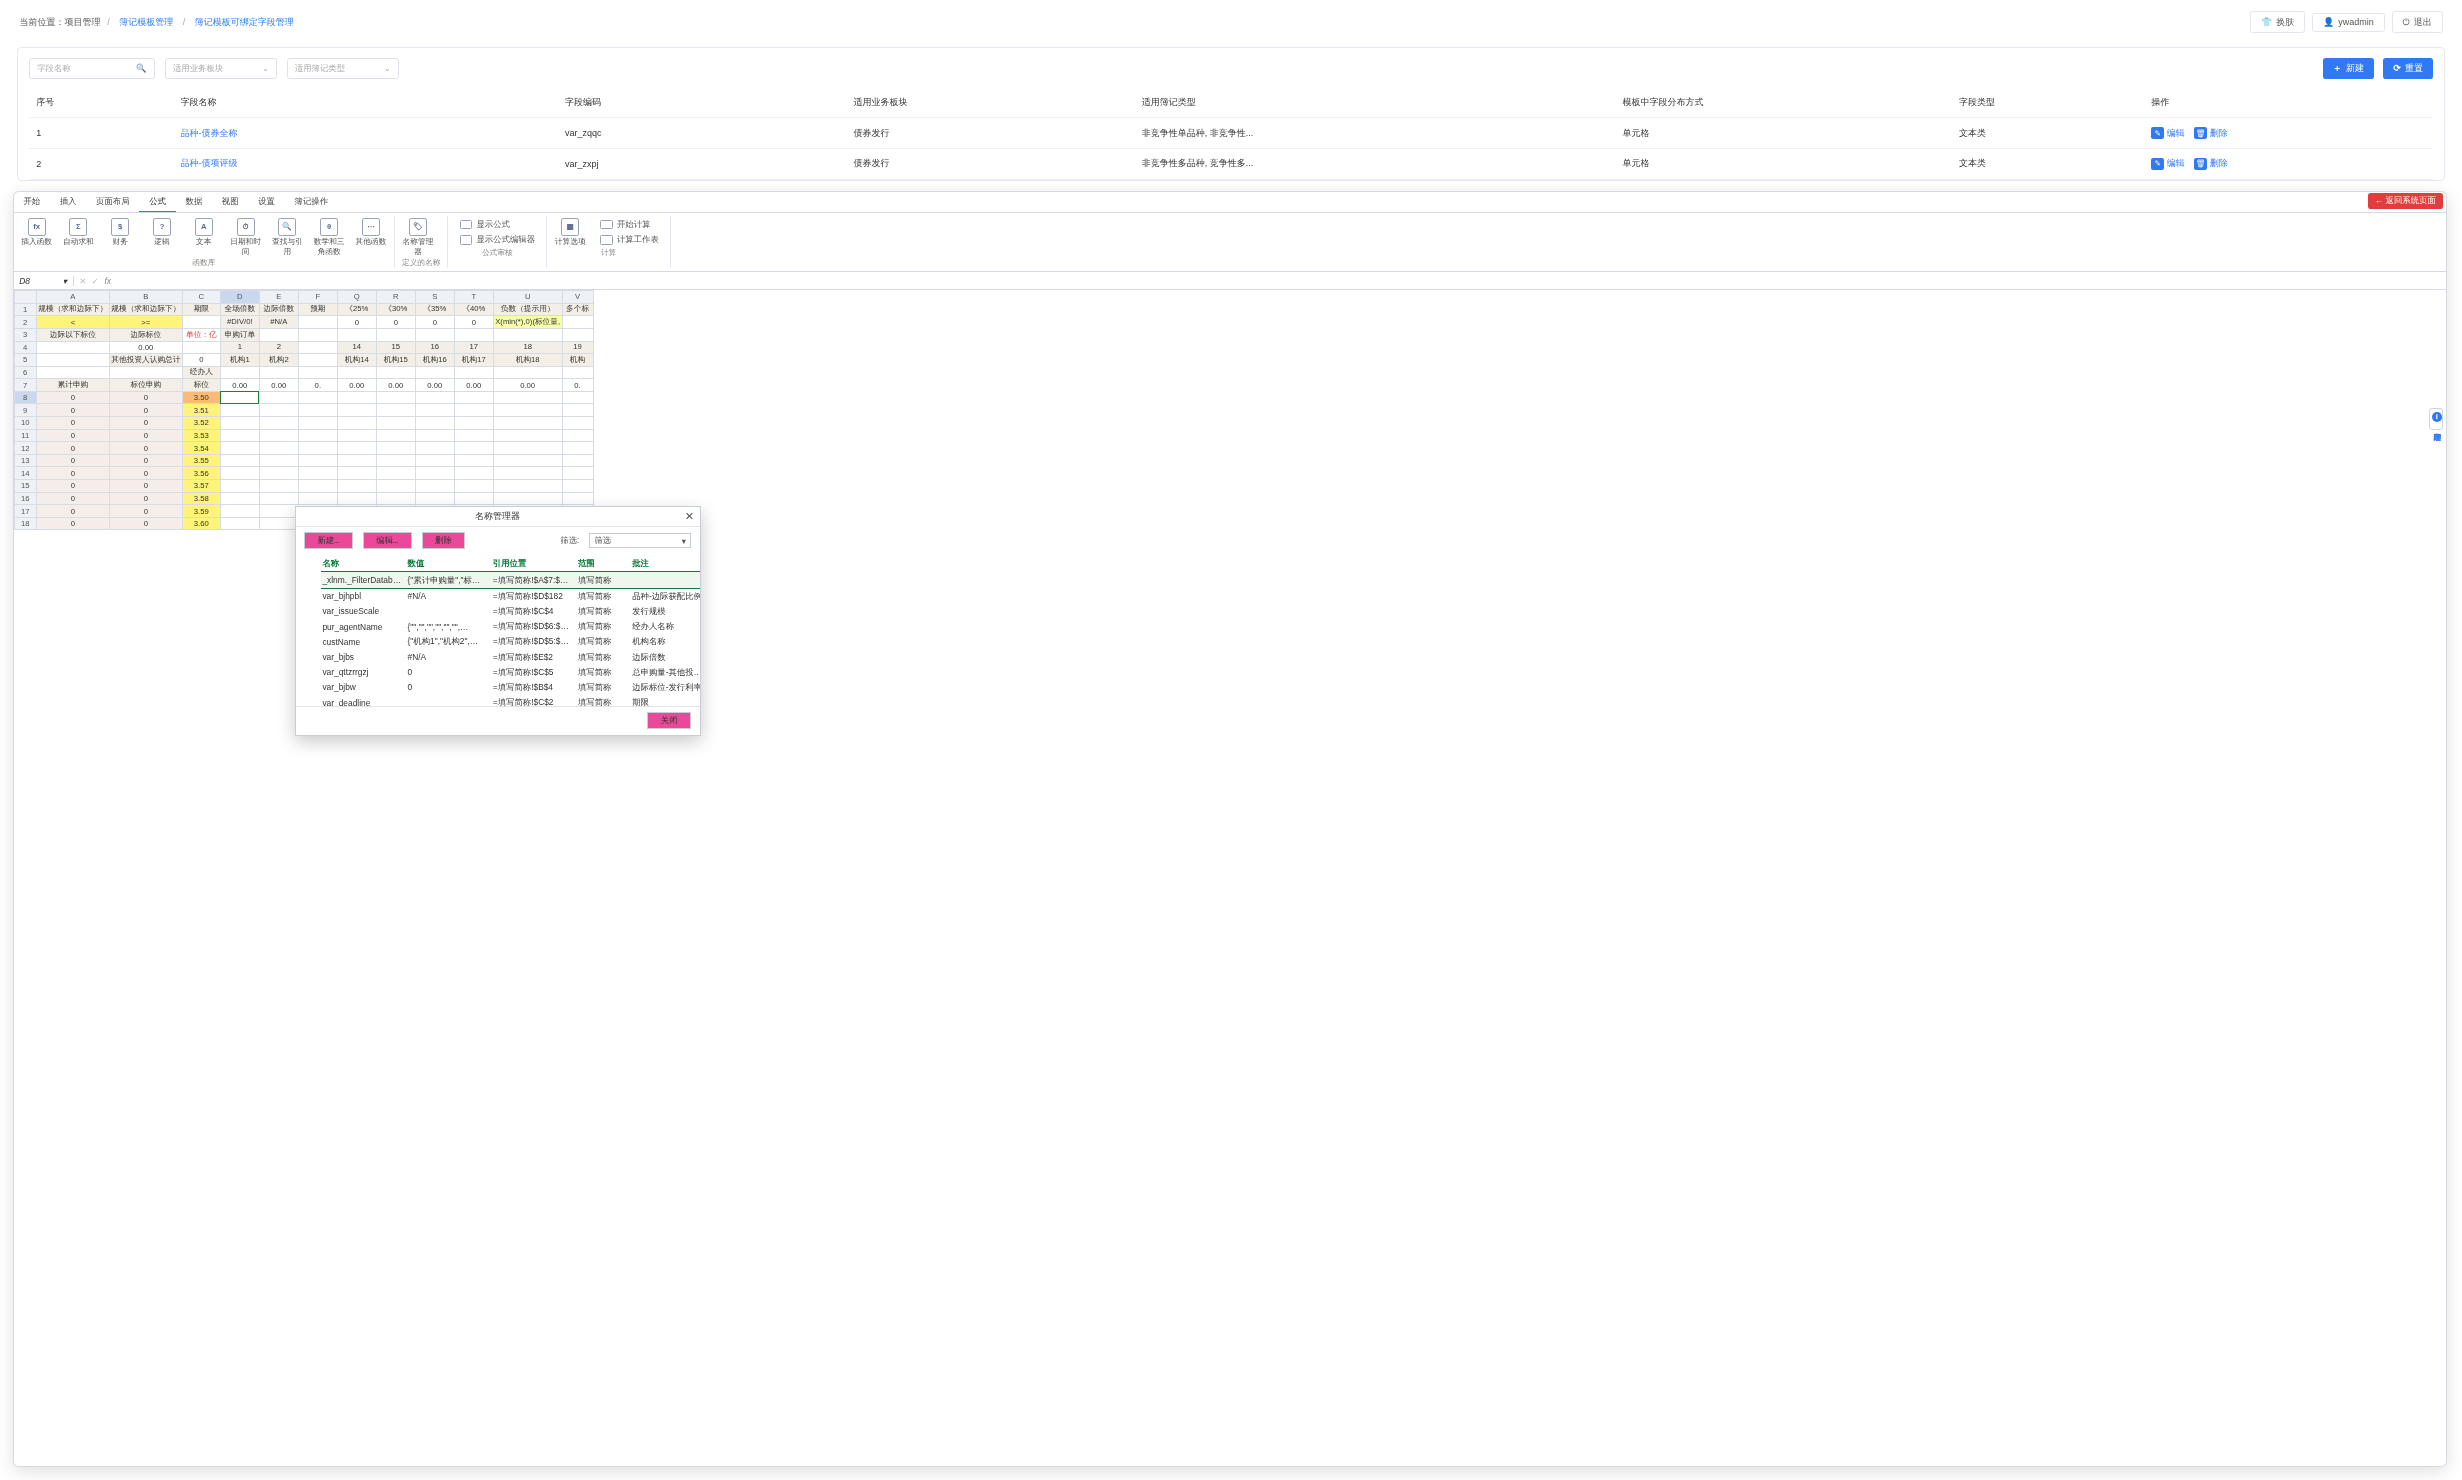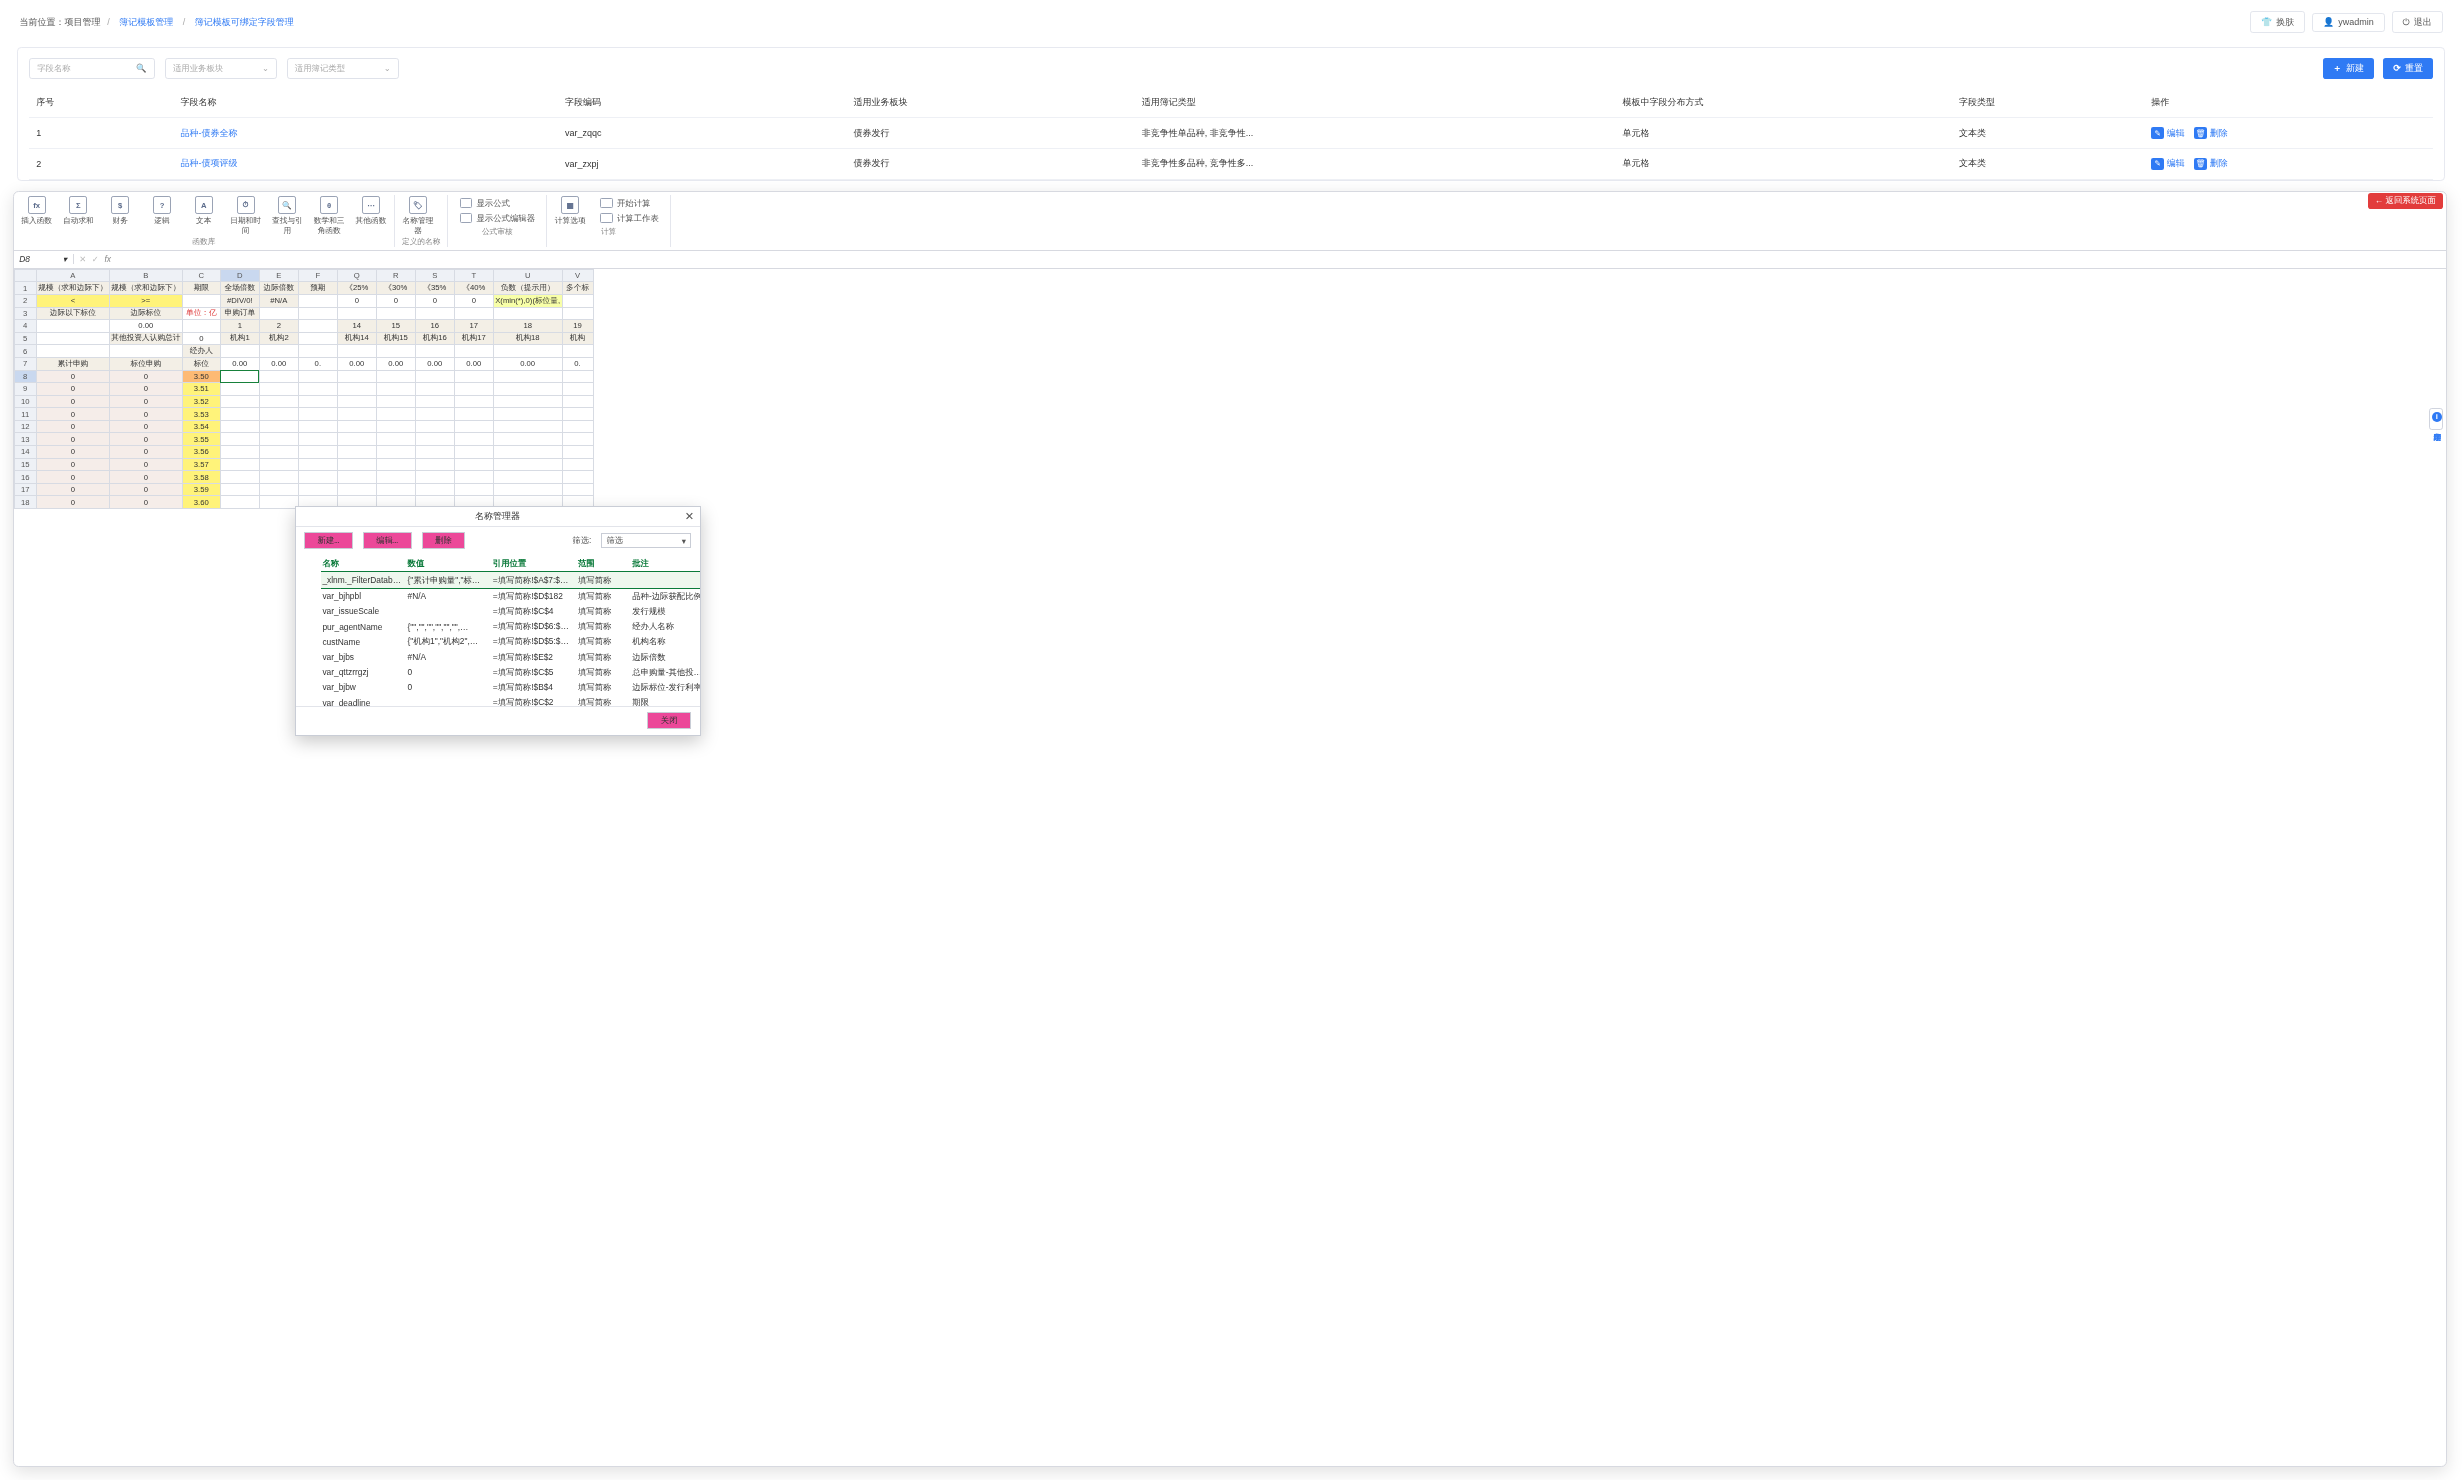--- a/index.html
+++ b/index.html
@@ -73,21 +73,21 @@
   .sel-focus { outline: 1.4px solid #17813b; outline-offset: -1.4px; }
   .selhead { background:#c9d8ef !important; }
 
   
   .modal { position: absolute; left: 281px; top: 314px; width: 406px; height: 230px; background: #fff; border: 0.7px solid #c9cdd6; box-shadow: 0 5.6px 17px rgba(0,0,0,0.22); display:flex; flex-direction:column; font-size:8.4px; }
   .modal-title { display:flex; align-items:center; justify-content:center; position:relative; height:19.5px; border-bottom:0.7px solid #e2e4ea; font-size:9px; }
   .modal-close { position:absolute; right:5.6px; top:2.8px; font-size:11.2px; cursor:pointer; color:#555; }
   .modal-bar { display:flex; align-items:center; gap:9.8px; padding:5.6px 8.4px; }
   .mbtn { border:0.7px solid #c9cdd6; padding:2.1px 12.6px; background:#ec4899; cursor:pointer; font-size:8.4px;font-family:Liberation Mono, monospace; }
   .mfilt { margin-left:auto; color:#555; }
-  .msel { border:0.7px solid #c9cdd6; width:90px; height:15.4px; display:inline-flex; align-items:center; justify-content:space-between; padding:0 4.2px; color:#555; }
+  .msel { border:0.7px solid #c9cdd6; width:102px; height:15.4px; display:inline-flex; align-items:center; justify-content:space-between; padding:0 4.2px; color:#555; }
   .mtable-wrap { flex:1; overflow:hidden; padding:0 8.4px; }
   .mtable { width:100%; border-collapse:collapse; table-layout:fixed;margin-left:17px; }
   .mtable th { text-align:left; color:#0a7a3a; font-weight:600; padding:2.8px 1.4px; border-bottom:1.4px solid #0a7a3a; font-size:8.4px; }
   .mtable td { padding:2.1px 1.4px; font-size:8.4px; color:#333; white-space:nowrap; overflow:hidden; text-overflow:ellipsis; }
   .mtable tr.hi td { background:#eef7ee; border-top:0.7px solid #0a7a3a; border-bottom:0.7px solid #0a7a3a; }
   .modal-foot { display:flex; justify-content:flex-end; padding:5.6px 8.4px; border-top:0.7px solid #e2e4ea; }
 
   
   .side-help { position:absolute; top:216px; right:2.8px; width:14px; background:#fff; border:0.7px solid #d0d4de; border-radius:2.8px; text-align:center; font-size:7.7px; color:#2f7af4; padding:2.8px 0; writing-mode:vertical-rl; cursor:pointer; }
   .side-help .dot { display:inline-block; width:9.8px; height:9.8px; border-radius:50%; background:#2f7af4; color:#fff; writing-mode:horizontal-tb; line-height:9.8px; margin-bottom:2.8px; font-weight:bold; }
@@ -191,20 +191,30 @@
   <td>
     <span class="act-btn"><span class="sq">✎</span>编辑</span>
     <span class="act-btn"><span class="sq">🗑</span>删除</span>
   </td>
         </tr>
       </tbody>
   </table>
 </div>
 
 <div class="ss-wrap">
+  <div class="ss-tabs" id="ss-tabs">
+      <div class="tab">开始</div>
+      <div class="tab">插入</div>
+      <div class="tab">页面布局</div>
+      <div class="tab active">公式</div>
+      <div class="tab">数据</div>
+      <div class="tab">视图</div>
+      <div class="tab">设置</div>
+      <div class="tab">簿记操作</div>
+    </div>
   <div class="ss-ret">← 返回系统页面</div>
 
   <div class="ribbon">
     <div class="rgroup">
       <div class="items" id="rib-g1">
           <div class="ritem">
             <div class="ric">fx</div>
             <span>插入函数</span>
           </div>
           <div class="ritem">

